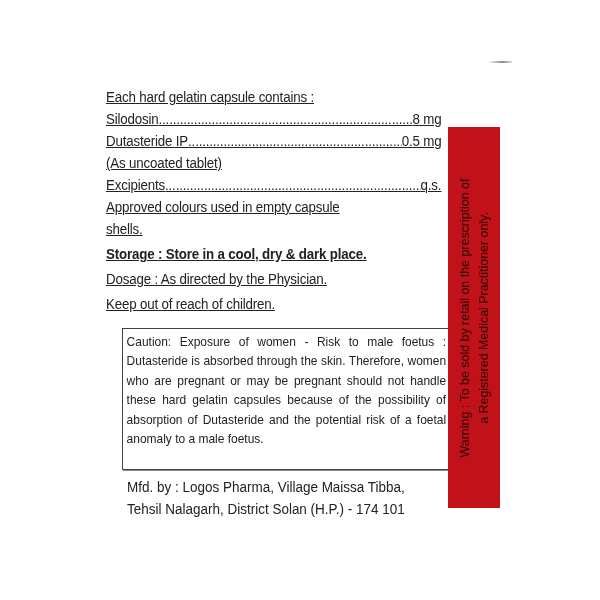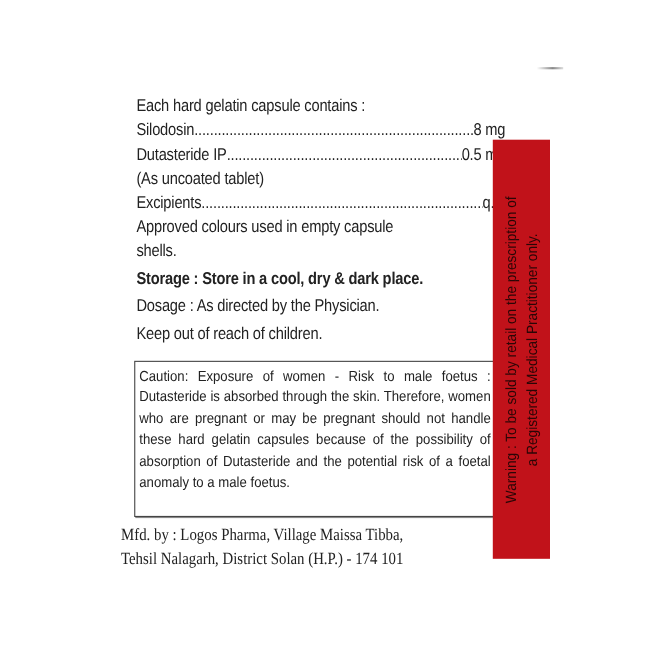--- a/index.html
+++ b/index.html
@@ -1,29 +1,29 @@
 <!DOCTYPE html>
 <html><head>
 <meta charset="utf-8">
 <style>
   html, body { margin:0; padding:0; }
   body { width:600px; height:600px; background:#ffffff; position:relative; overflow:hidden;
          font-family:"Liberation Sans", sans-serif; color:#222; }
-  .content { position:absolute; left:124px; top:86px; width:336px; }
+  .content { position:absolute; left:106px; top:86px; width:336px;text-decoration:underline; }
   .line { font-size:15.5px; line-height:22px; letter-spacing:-0.2px; white-space:nowrap; transform:scaleX(0.86); transform-origin:left; width:390px; }
   .row { display:flex; }
   .row .name { white-space:nowrap; }
   .row .dots { flex:1; overflow:hidden; white-space:nowrap; }
   .row .dots::after { content:"..........................................................................................................."; }
   .row .val { white-space:nowrap; }
   .bold { font-weight:bold; }
   .gap { margin-top:3px; }
   .caution { position:absolute; left:122px; top:328px; width:328px; height:140px; border:1.5px solid #444; box-shadow:1px 1px 0 #888; }
   .caution p { margin:0; padding:3px 4px; font-size:13.3px; line-height:19.4px; text-align:justify; text-align-last:left; transform:scaleX(0.9); transform-origin:left; width:355px; color:#222; }
-  .mfd { position:absolute; left:110px; top:476px;font-family:Liberation Serif, serif; }
+  .mfd { position:absolute; left:127px; top:476px; }
   .mfd div { font-size:15.5px; line-height:22px; white-space:nowrap; transform:scaleX(0.87); transform-origin:left; }
   .warning { position:absolute; left:448px; top:127px; width:52px; height:381px; background:#c1121a; }
   .warning .txt { position:absolute; left:50%; top:50%; width:381px; transform:translate(-50%,-50%) rotate(-90deg);
                   color:#2a0606; font-size:13.5px; line-height:19px; text-align:center; }
   .warning .txt div { white-space:nowrap; transform:scaleX(0.92); }
   .mark { position:absolute; left:488px; top:61px; width:24px; height:2px; background:linear-gradient(90deg,#fff,#888 60%,#ddd); }
 </style>
 </head>
 <body>
 

